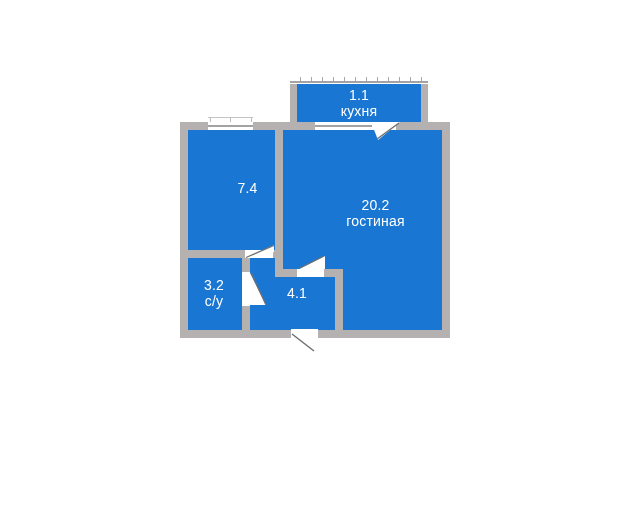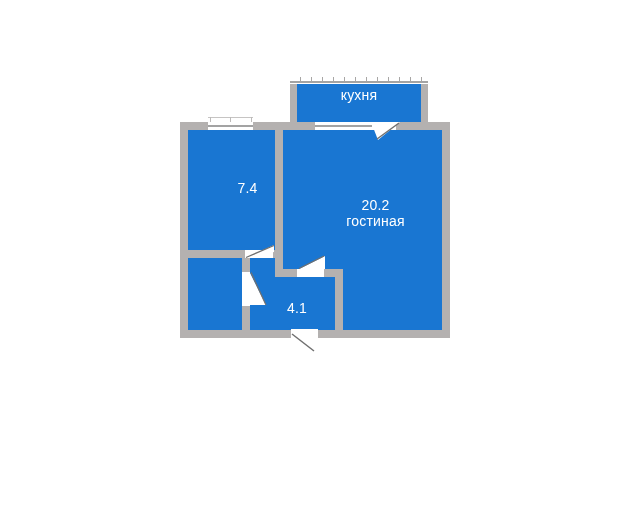--- a/index.html
+++ b/index.html
@@ -76,21 +76,21 @@
     font-size: 14px;
     line-height: 16px;
     text-align: center;
     letter-spacing: 0.2px;
     white-space: nowrap;
   }
   .label-balcony  { left: 297px; top: 87px;  width: 124px; }
   .label-kitchen  { left: 204px; top: 180px; width: 87px; }
   .label-living   { left: 303px; top: 197px; width: 145px; }
   .label-bathroom { left: 186px; top: 277px; width: 56px; }
-  .label-hallway  { left: 253px; top: 285px; width: 88px; margin-top: 15px; }
+  .label-hallway  { left: 253px; top: 285px; width: 88px; }
 </style>
 </head>
 <body>
 
 <div class="canvas">
 
   <div class="abs wallbase base-apartment"></div>
   <div class="abs wallbase base-balcony"></div>
 
   <div class="abs room room-balcony"></div>
@@ -142,26 +142,31 @@
       <polygon points="250,273 266,305 250,305" fill="#ffffff"></polygon>
       <line x1="251" y1="272.5" x2="266" y2="305" stroke="#707070" stroke-width="1.3"></line>
     </g>
     <g>
       <polygon points="291,333 318,330 314,352" fill="#ffffff"></polygon>
       <line x1="292" y1="334" x2="314" y2="351" stroke="#707070" stroke-width="1.5"></line>
     </g>
   </svg>
 
   <div class="label label-balcony">
+    <div>1.1</div>
     <div>кухня</div>
   </div>
   <div class="label label-kitchen">
     <div>7.4</div>
   </div>
   <div class="label label-living">
     <div>20.2</div>
     <div>гостиная</div>
   </div>
+  <div class="label label-bathroom">
+    <div>3.2</div>
+    <div>с/у</div>
+  </div>
   <div class="label label-hallway">
     <div>4.1</div>
   </div>
 
 </div>
 
 </body></html>

